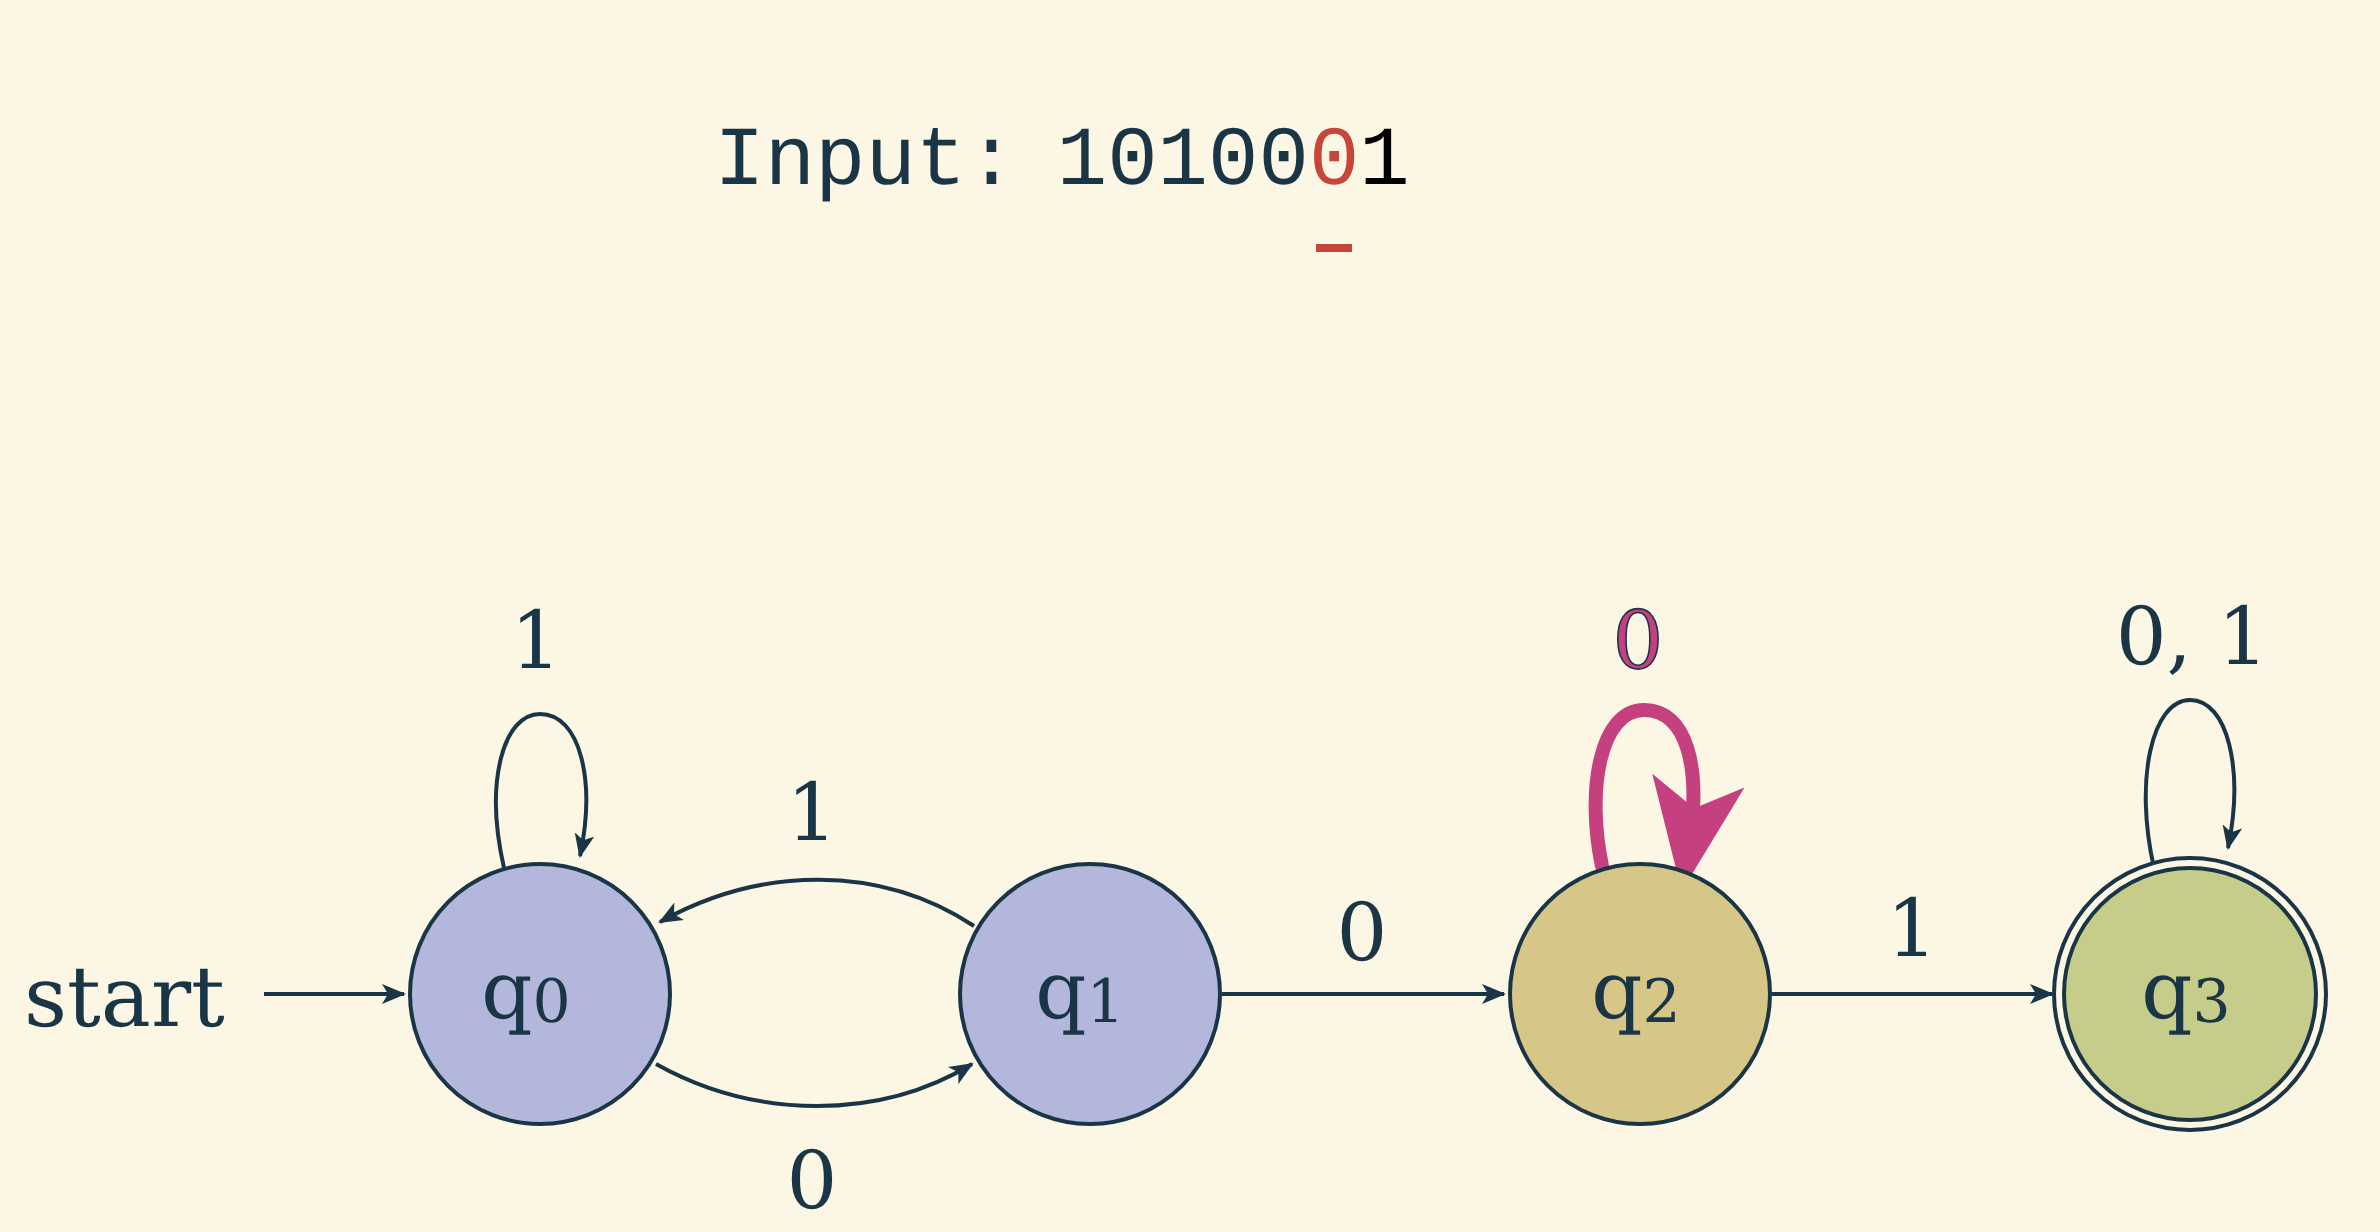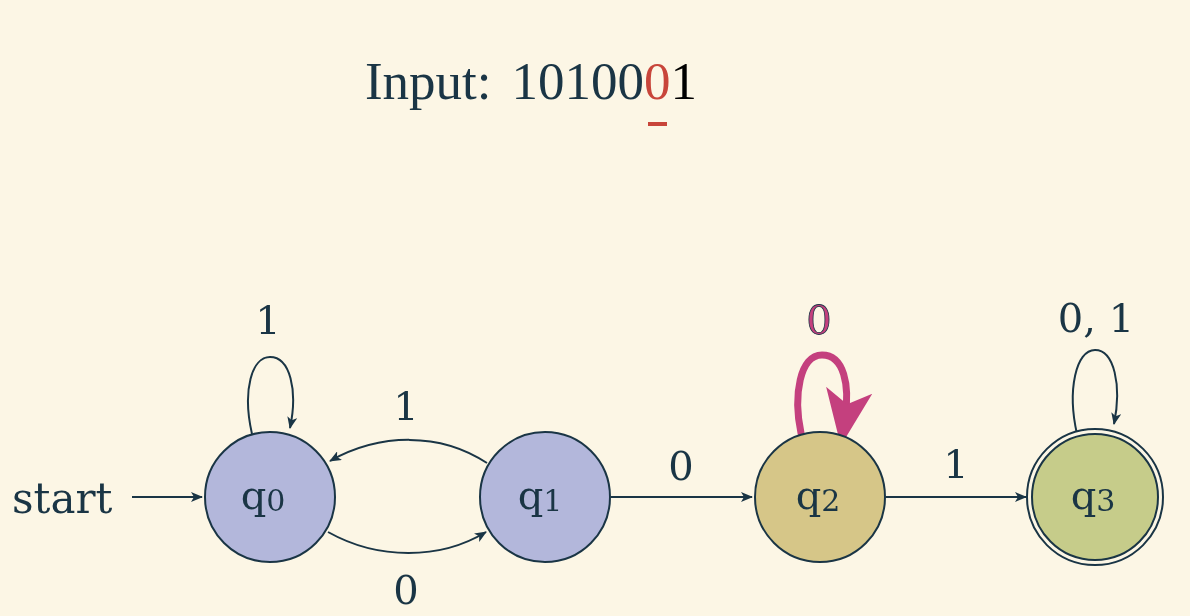--- a/index.html
+++ b/index.html
@@ -14,22 +14,22 @@
       position: relative;
       font-family: "DejaVu Serif", "Liberation Serif", serif;
       color: #1a3545;
     }
     .title {
       position: absolute;
       left: 0;
       top: 36px;
       width: 1062px;
       text-align: center;
-      font-family: Liberation Serif, serif;
-      font-size: 53px;
+      font-family: Liberation Mono, monospace;
+      font-size: 42px;
       line-height: 90px;
       color: #1a3545;
       white-space: nowrap;
     }
     .title .label { margin-right: 20px; }
     .title .digit { display: inline-block; }
     .title .digit.done { color: #1a3545; }
     .title .digit.current {
       color: #c8453a;
       position: relative;

